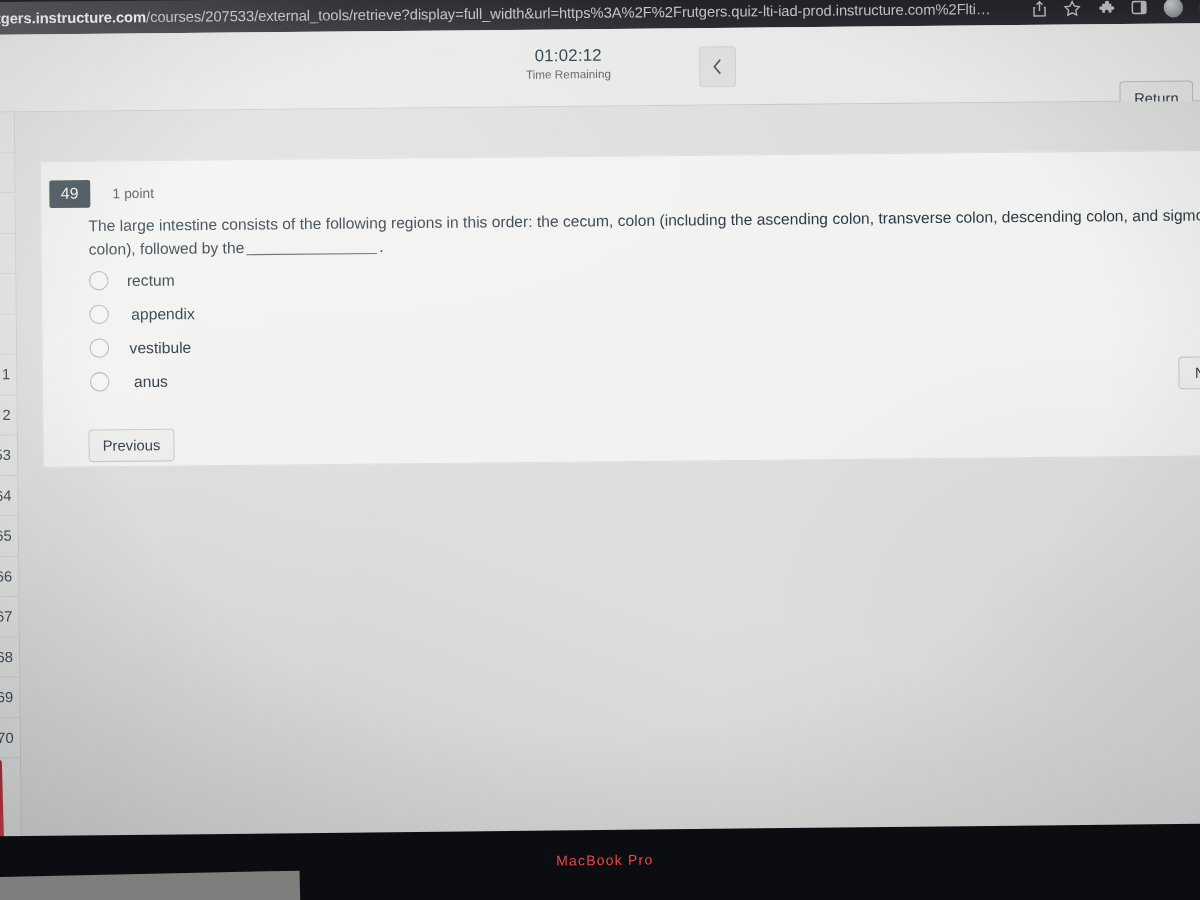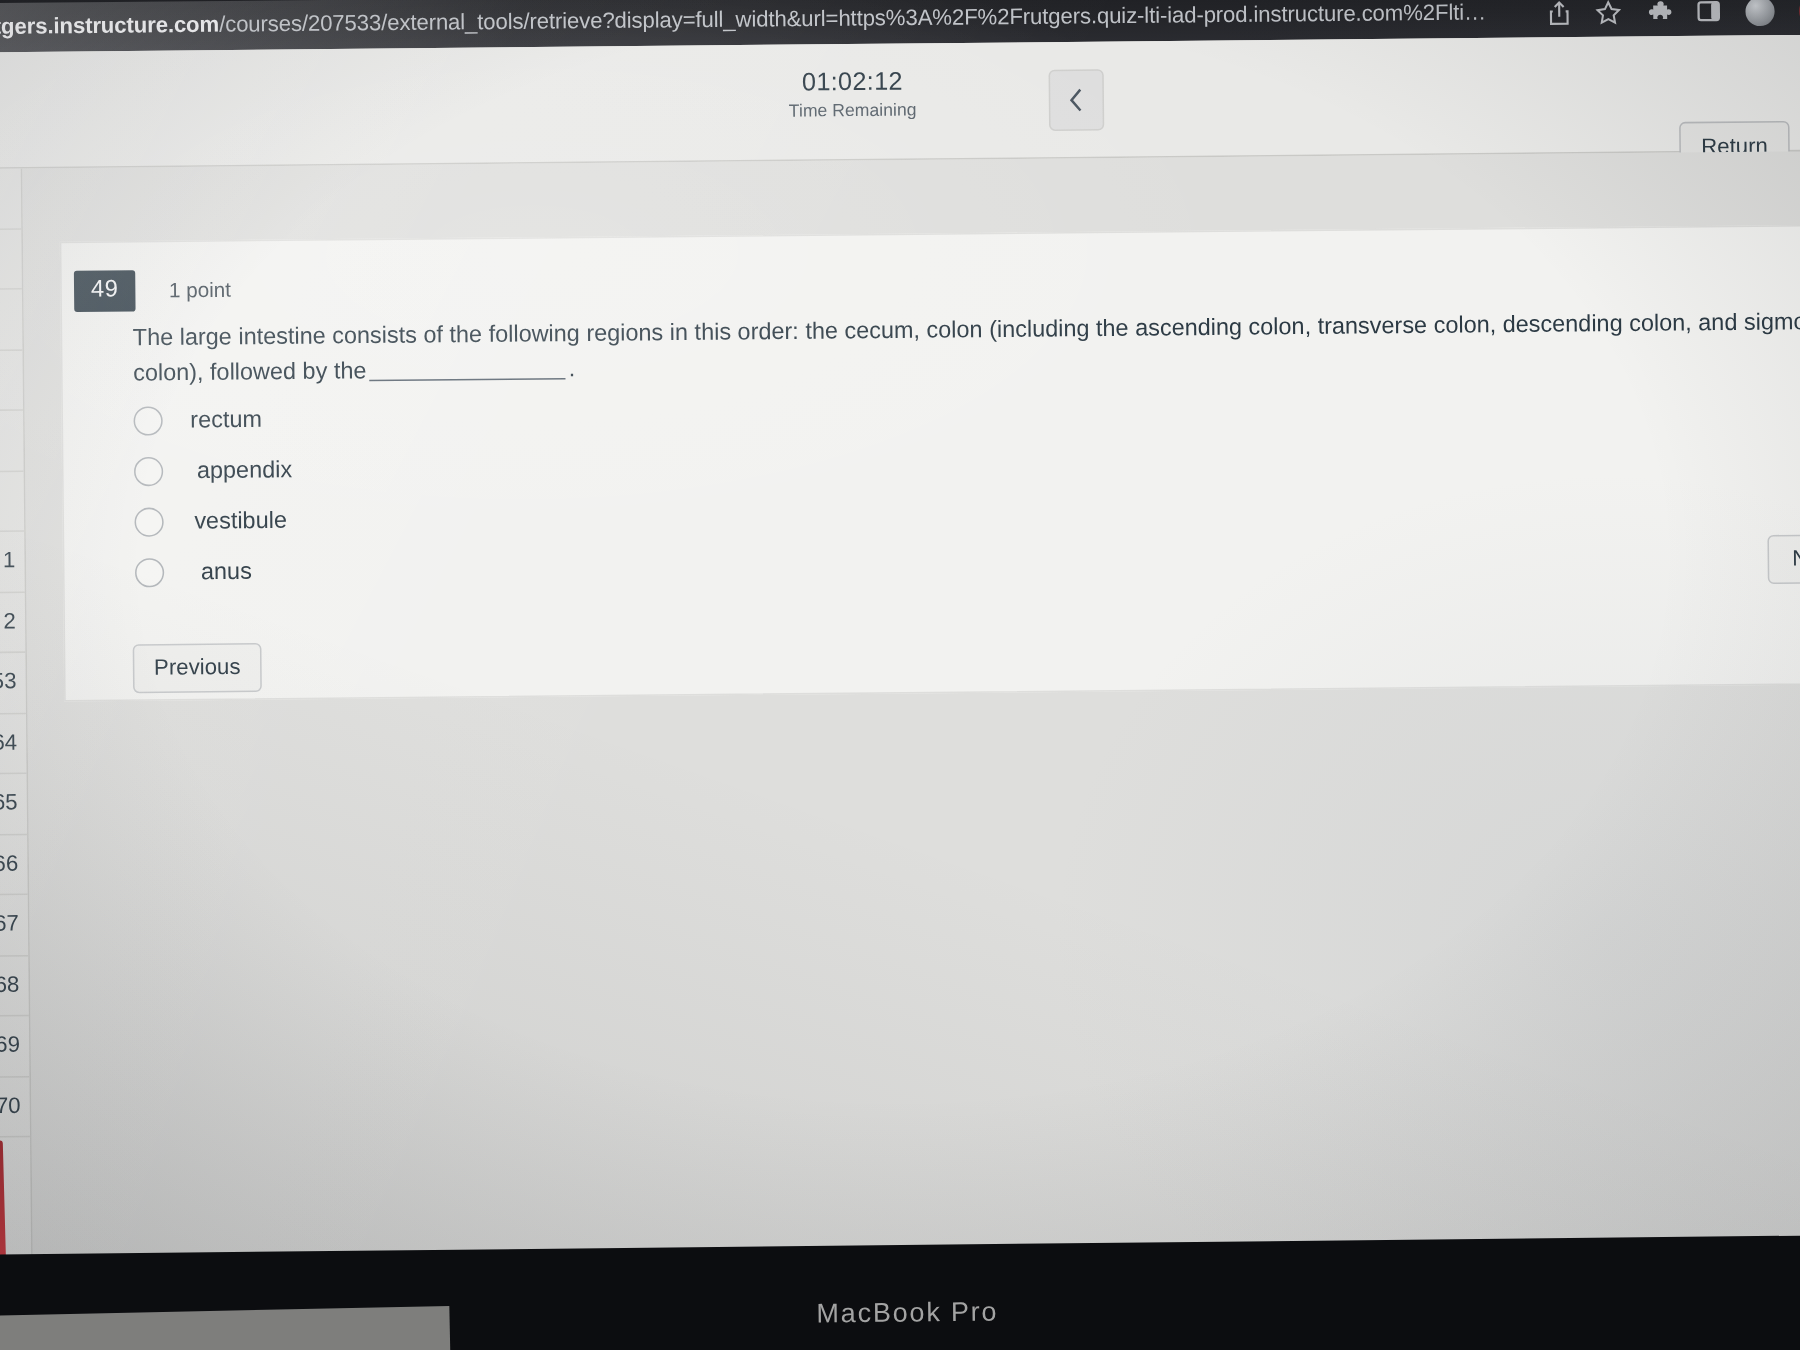--- a/index.html
+++ b/index.html
@@ -258,24 +258,23 @@
     position: absolute;
     left: -40px; bottom: -30px;
     width: 1290px; height: 100px;
     background: #0c0d10;
     transform: rotate(-0.6deg);
   }
   .bezel-label {
     position: absolute;
     left: 50%; top: 22px;
     transform: translateX(-50%);
-    color: #a3a3a3;
-    font-size: 18px;
+    color: #ef4444;
+    font-size: 14px;
     letter-spacing: 1.2px;
-    margin-top: 13px;
   }
   .desk {
     position: absolute;
     left: -20px; bottom: -14px;
     width: 320px; height: 40px;
     background: #8b8b88;
     transform: rotate(-1.2deg);
     opacity: .9;
   }
   .redstrip {

